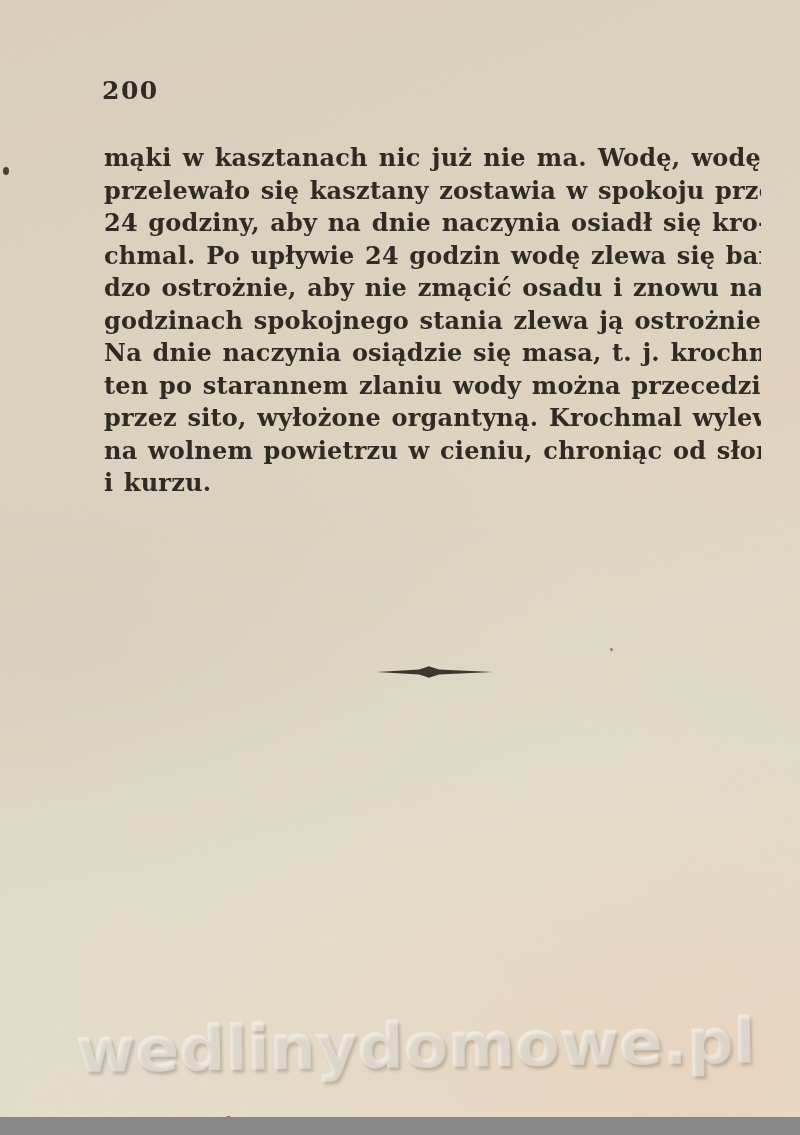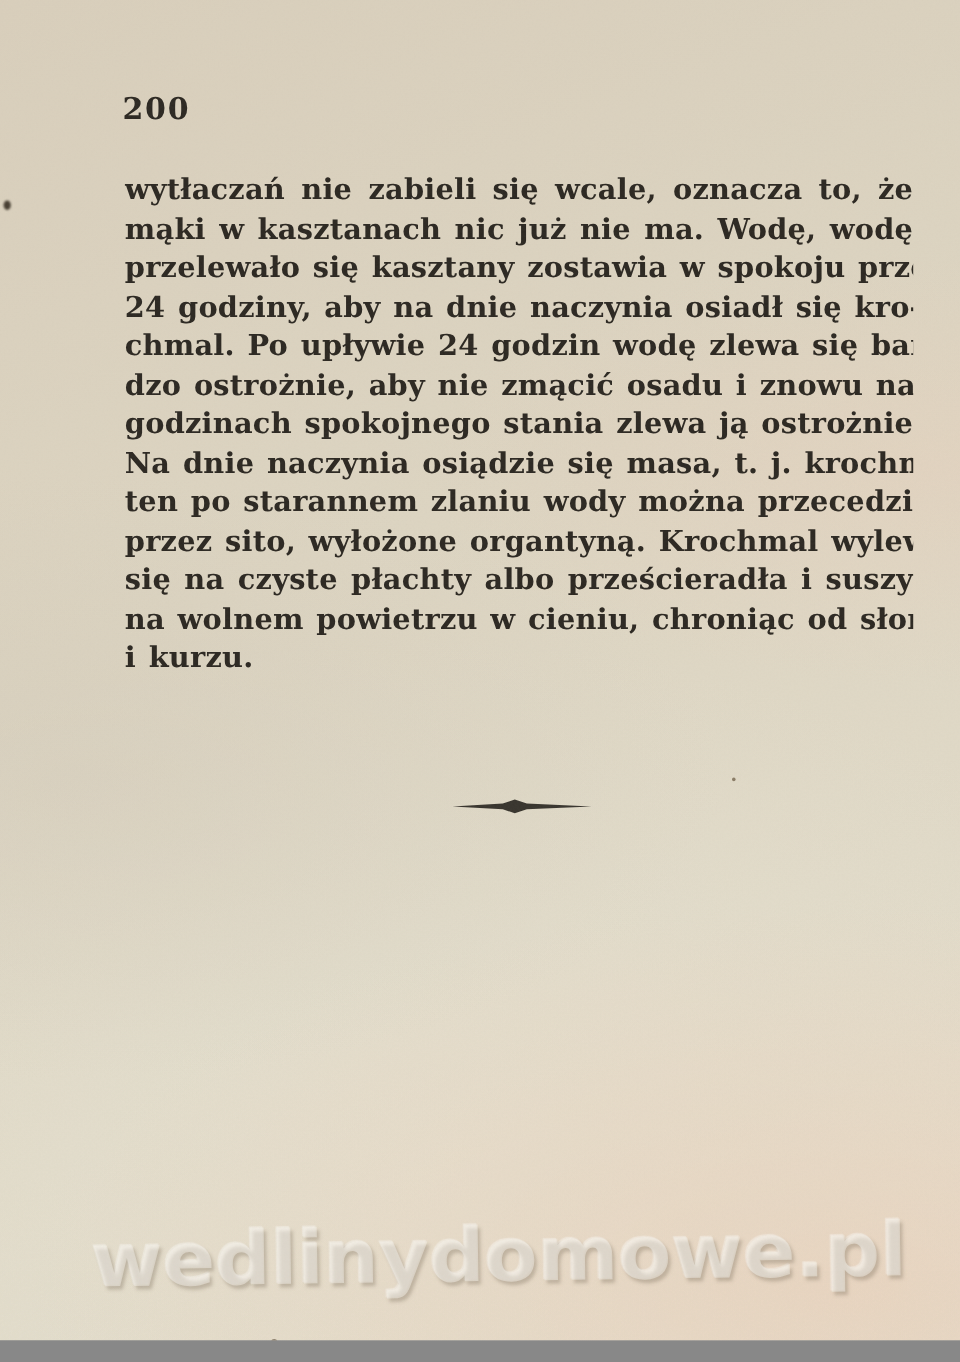--- a/index.html
+++ b/index.html
@@ -95,31 +95,29 @@
   .speck-3 { left: 610px; top: 648px;  width: 3px; height: 3px; background: #8a7c66; filter: blur(0.5px); }
 </style>
 </head>
 <body>
 
 <div class="page">
 
   <div class="page-number">200</div>
 
   <div class="paragraph">
-    <div class="line">wytłaczań nie zabieli się wcale, oznacza to, że</div>
     <div class="line">mąki w kasztanach nic już nie ma. Wodę, wodę</div>
     <div class="line">przelewało się kasztany zostawia w spokoju przez</div>
     <div class="line">24 godziny, aby na dnie naczynia osiadł się kro-</div>
     <div class="line">chmal. Po upływie 24 godzin wodę zlewa się bar-</div>
     <div class="line">dzo ostrożnie, aby nie zmącić osadu i znowu na-</div>
     <div class="line">godzinach spokojnego stania zlewa ją ostrożnie.</div>
     <div class="line">Na dnie naczynia osiądzie się masa, t. j. krochmal,</div>
     <div class="line">ten po starannem zlaniu wody można przecedzić</div>
     <div class="line">przez sito, wyłożone organtyną. Krochmal wylewa</div>
-    <div class="line">się na czyste płachty albo prześcieradła i suszy</div>
     <div class="line">na wolnem powietrzu w cieniu, chroniąc od słońca</div>
     <div class="line plain">i kurzu.</div>
   </div>
 
   <svg class="divider" viewBox="0 0 116 16" aria-hidden="true">
     <polygon points="0,8 42,5.6 52,2.2 62,5.6 116,8 62,10.4 52,13.8 42,10.4" fill="#201d18" opacity="0.88"></polygon>
   </svg>
 
   <div class="watermark">wedlinydomowe.pl</div>
 

